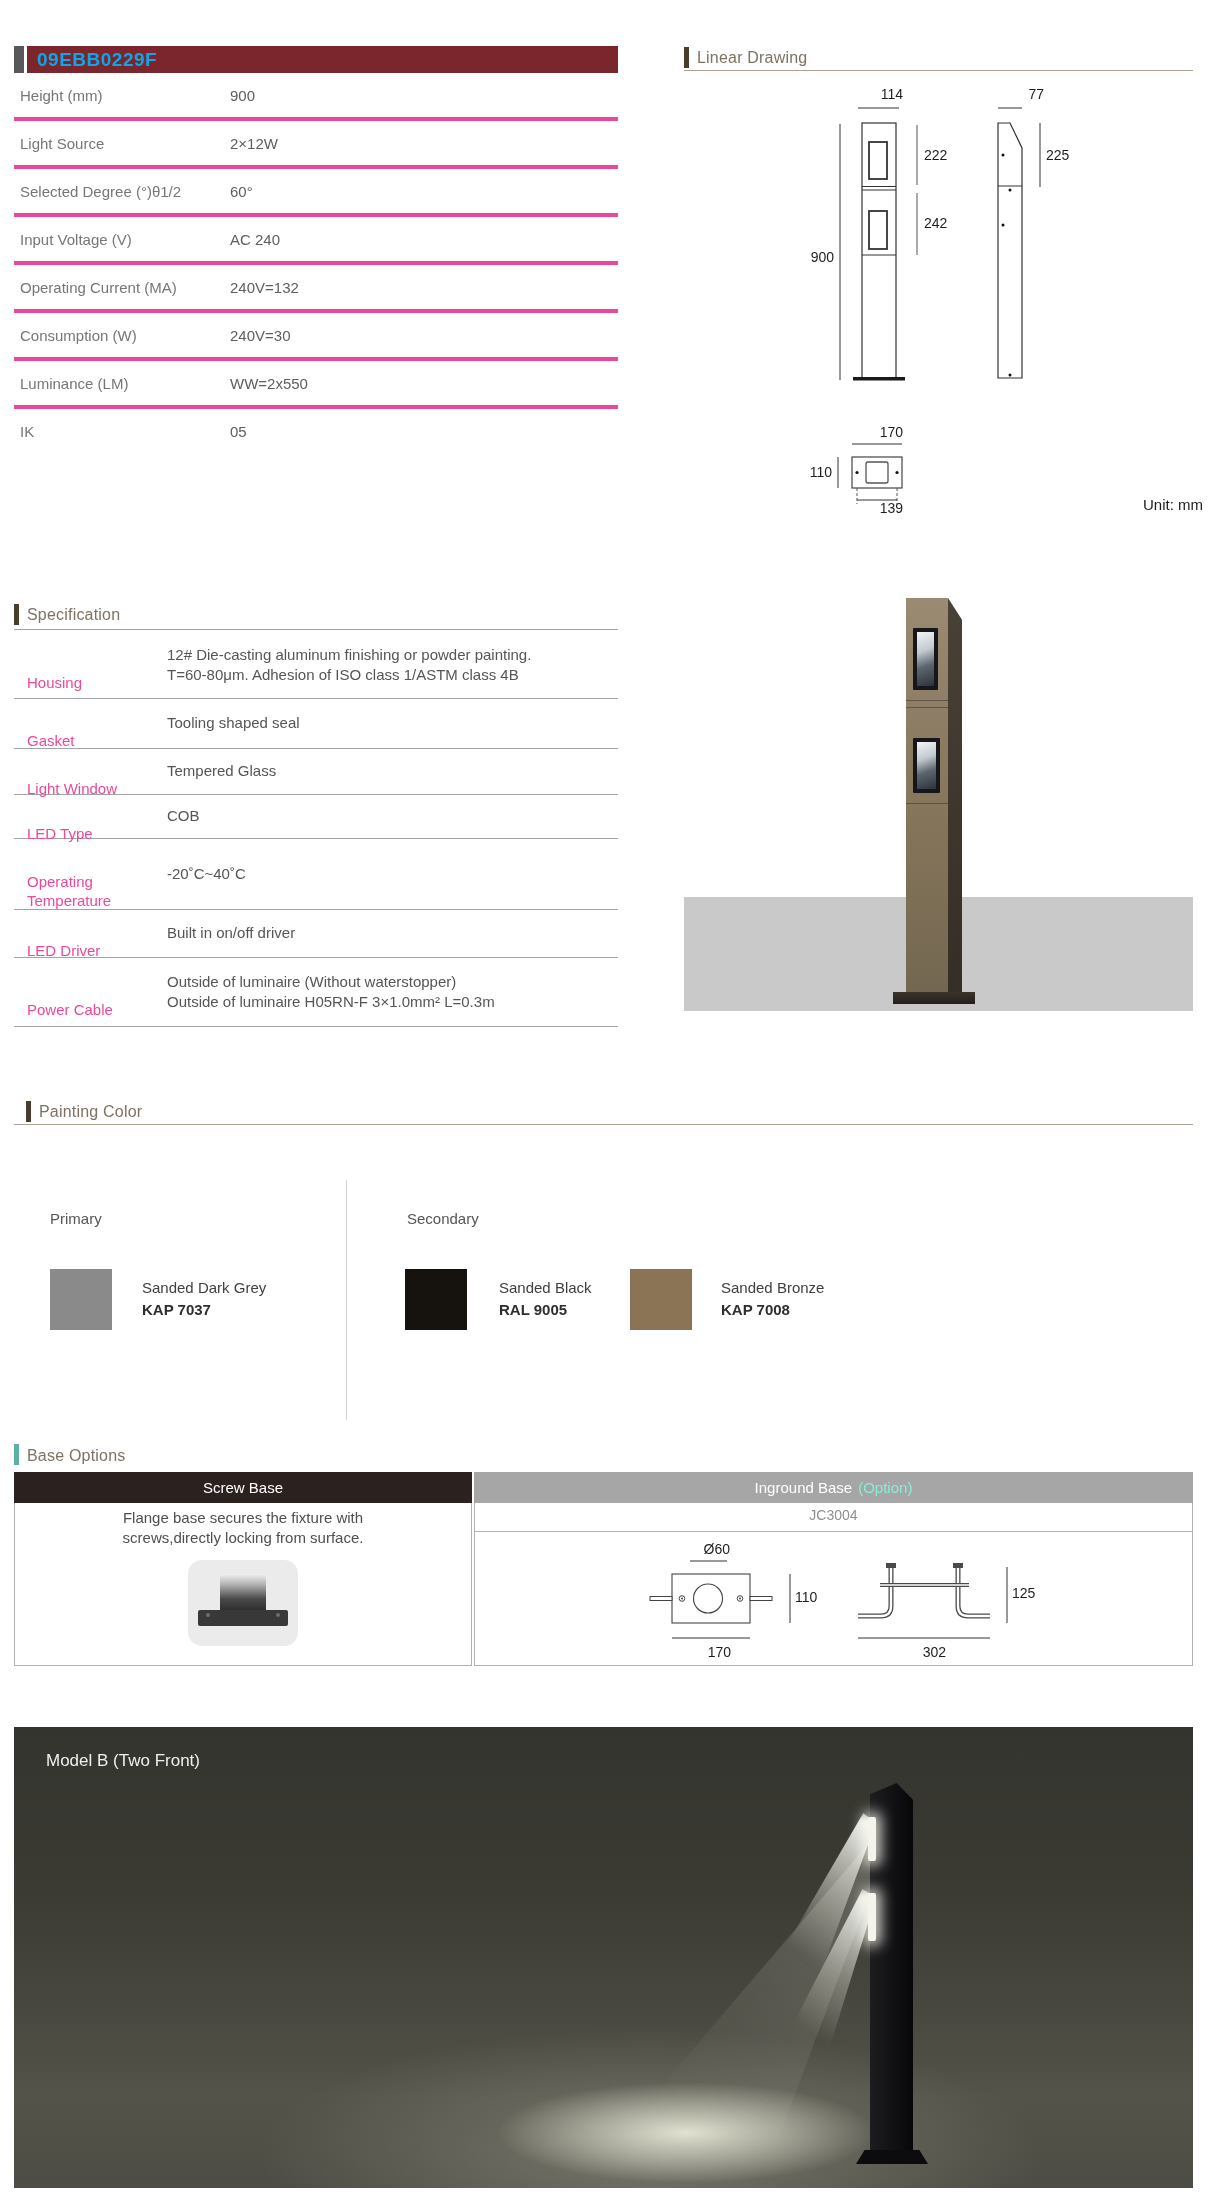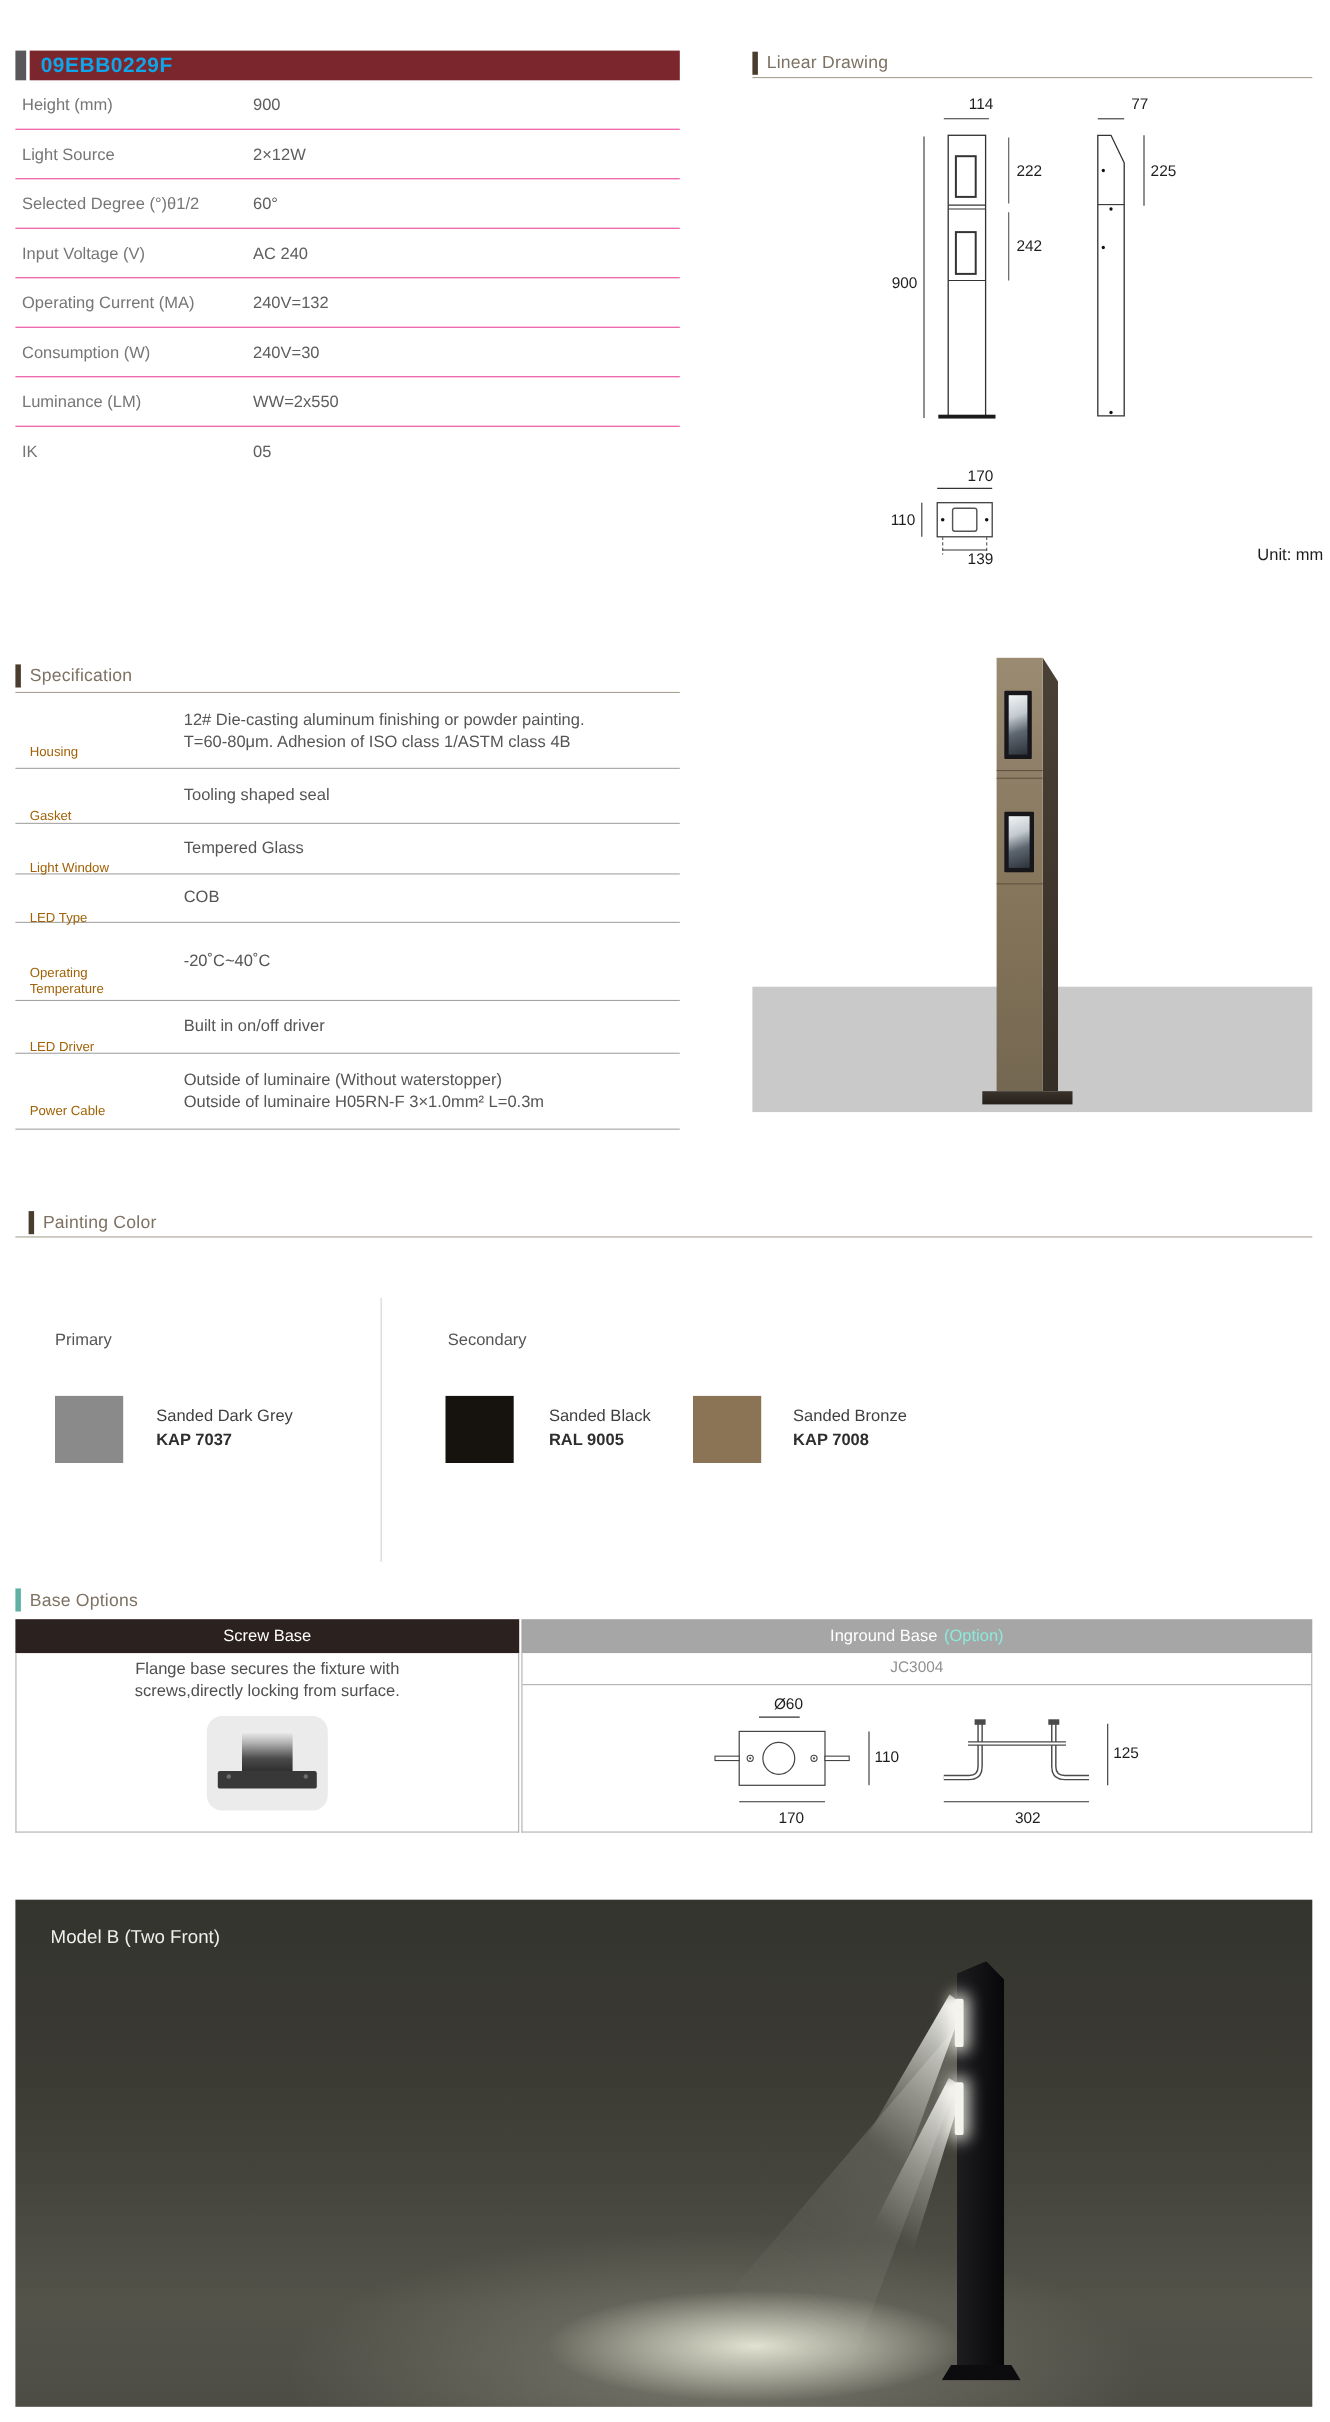--- a/index.html
+++ b/index.html
@@ -11,32 +11,32 @@
   .sec-bar{width:5px;height:21px;margin-right:8px;background:#4a3d2e;}
   .sec-title{font-size:16px;color:#7d7263;letter-spacing:.2px;}
   .sec-line{position:absolute;height:1px;background:#aaa195;}
   
   .model-head{position:absolute;left:14px;top:46px;width:604px;height:27px;display:flex;}
   .model-grey{width:10px;background:#58585a;}
   .model-gap{width:3px;background:#fff;}
   .model-maroon{flex:1;display:flex;align-items:center;padding-left:10px;}
   .model-txt{color:#0ea5e9;font-weight:bold;font-size:19px;letter-spacing:.5px;}
   .info-table{position:absolute;left:14px;top:73px;width:604px;}
-  .info-row{display:flex;align-items:center;height:44px;border-bottom:1px solid #ec4899;}
+  .info-row{display:flex;align-items:center;height:44px;border-bottom:4px solid #ec4899;}
   .info-row:last-child{border-bottom:none;}
   .info-label{width:210px;padding-left:6px;font-size:15px;color:#767676;}
   .info-value{font-size:15px;color:#5e5e5e;}
   
   .dim{position:absolute;font-size:14px;color:#1e1e1e;}
   .dim.c{text-align:right;}
   .dim.r{text-align:right;}
   
   .spec-table{position:absolute;left:14px;top:632px;width:604px;}
   .spec-row{display:flex;align-items:center;border-bottom:1px solid #a3a3a3;}
-  .spec-label{width:140px;padding-left:13px;font-size:12px;color:#a16207;white-space:pre-line;line-height:1.25;margin-top:36px;}
+  .spec-label{width:140px;padding-left:13px;font-size:15px;color:#ec4899;white-space:pre-line;line-height:1.25;margin-top:36px;}
   .spec-value{flex:1;font-size:15px;color:#555;white-space:pre-line;line-height:1.35;}
   
   .sphoto{position:absolute;left:684px;top:590px;width:509px;height:421px;background:#fff;}
   .sband{position:absolute;left:0;top:307px;width:509px;height:114px;background:#c9c9c9;}
   .pole-front{position:absolute;left:222px;top:8px;width:42px;height:394px;
     background:linear-gradient(180deg,#9b8b72 0%,#8f7f68 25%,#837459 60%,#746751 100%);}
   .pole-side{position:absolute;left:264px;top:8px;width:14px;height:394px;
     background:linear-gradient(180deg,#4a4136,#352e26);
     clip-path:polygon(0 0,100% 5.5%,100% 100%,0 100%);}
   .seam{position:absolute;left:222px;width:42px;height:1px;background:rgba(70,60,45,.65);}

